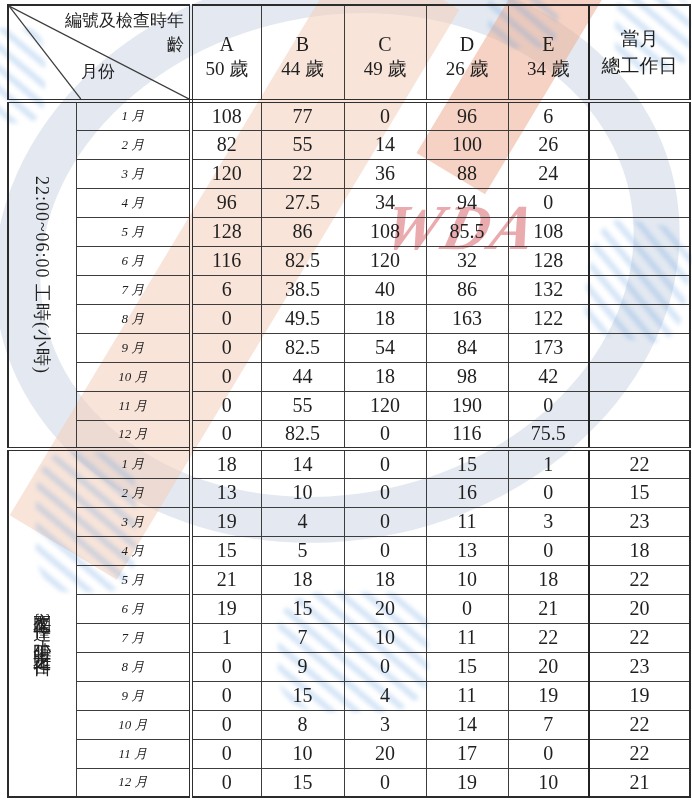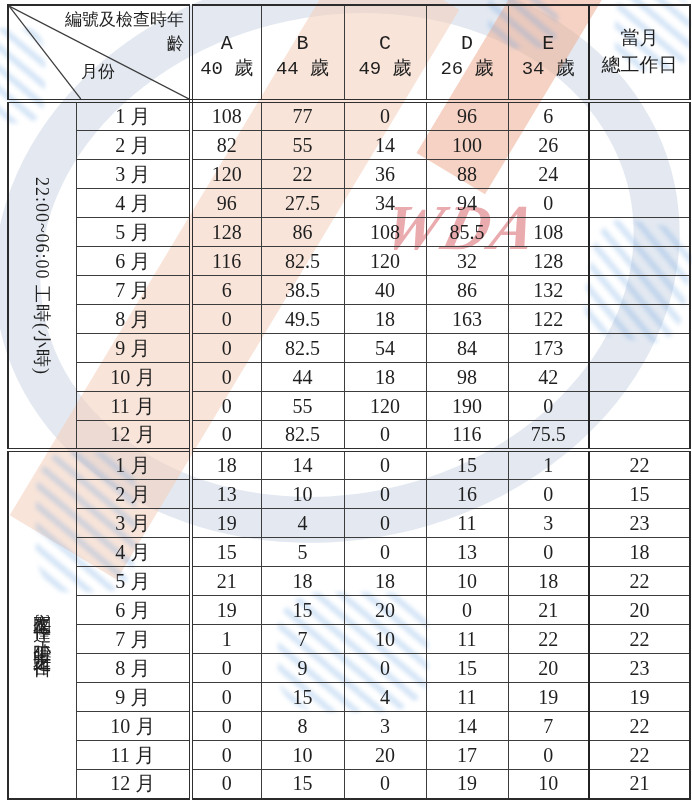--- a/index.html
+++ b/index.html
@@ -57,29 +57,29 @@
     border: 2px solid #2b2b2b;
   }
   .grid th, .grid td {
     border: 1px solid #3c3c3c;
     padding: 0;
     text-align: center;
     vertical-align: middle;
     background: transparent;
     font-weight: normal;
   }
-  .grid thead tr { height: 96px; font-family: Liberation Mono, monospace; }
+  .grid thead tr { height: 96px; }
   .grid tbody tr { height: 29px; }
   .grid thead th { border-bottom: 4px double #2f2f2f; }
   .sec2 tr.first td { border-top: 4px double #2f2f2f; }
   .month-cell, th.diag { border-right: 4px double #2f2f2f !important; }
   .total-head, .total-cell, .slash-cell { border-left: 2px solid #222 !important; }
 
   .val-cell, .total-cell { font-size: 20px; }
-  .month-cell { font-size: 20px; }
+  .month-cell { font-size: 13px; font-style: italic; }
 
   
   th.diag { position: relative; }
   th.diag svg { position:absolute; inset:0; width:100%; height:100%; }
   .diag-tr {
     position:absolute; top:3px; right:5px; width:122px;
     text-align:right; font-size:17px; line-height:1.4;
   }
   .diag-bl { position:absolute; bottom:16px; left:72px; font-size:17px; }
 
@@ -148,21 +148,21 @@
       <th class="diag" colspan="2">
         <svg viewBox="0 0 183 85" preserveAspectRatio="none">
           <line x1="0" y1="0" x2="73" y2="85" stroke="#3c3c3c" stroke-width="1.2"></line>
           <line x1="0" y1="0" x2="183" y2="85" stroke="#3c3c3c" stroke-width="1.2"></line>
         </svg>
         <div class="diag-tr">編號及檢查時年齡</div>
         <div class="diag-bl">月份</div>
       </th>
       <th class="col-head">
         <div class="code">A</div>
-        <div class="age">40 歲</div>
+        <div class="age">50 歲</div>
       </th>
       <th class="col-head">
         <div class="code">B</div>
         <div class="age">44 歲</div>
       </th>
       <th class="col-head">
         <div class="code">C</div>
         <div class="age">49 歲</div>
       </th>
       <th class="col-head">

